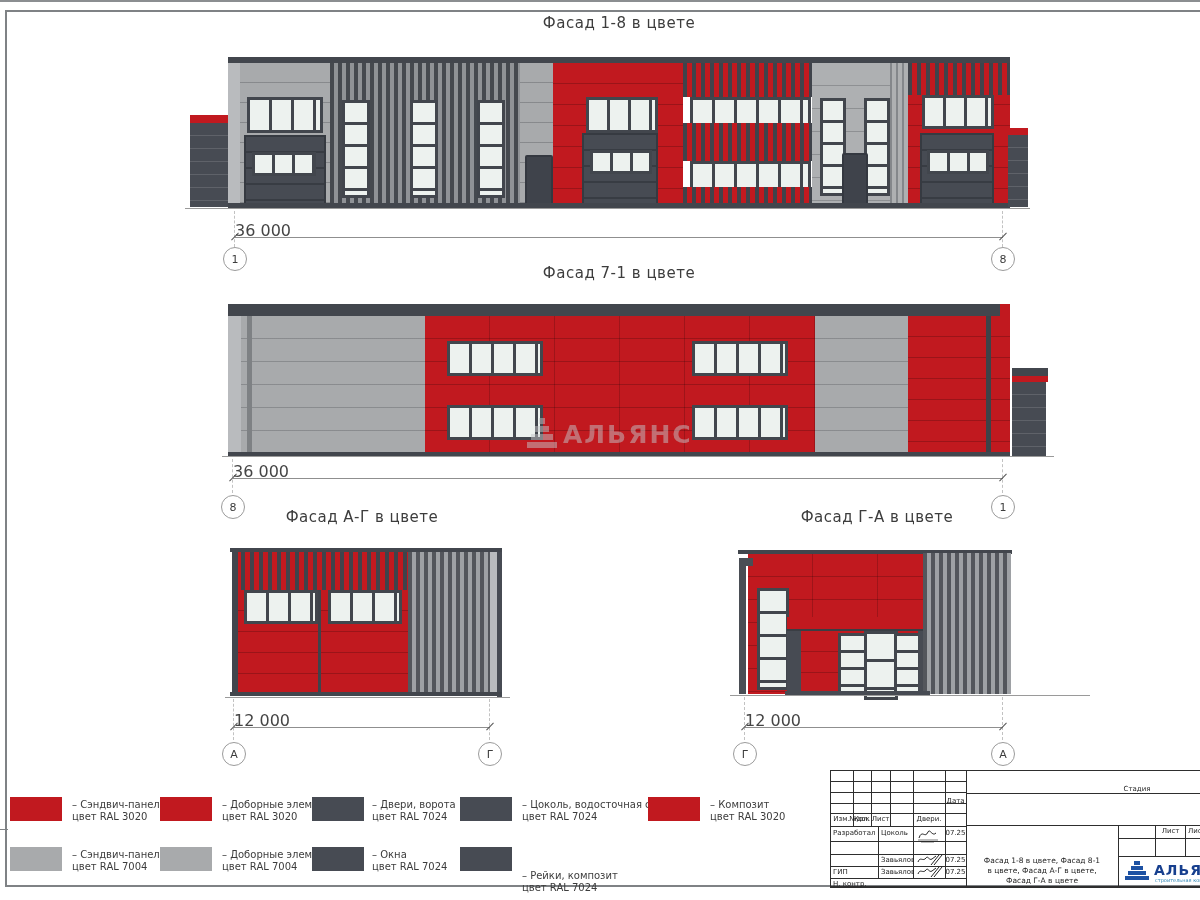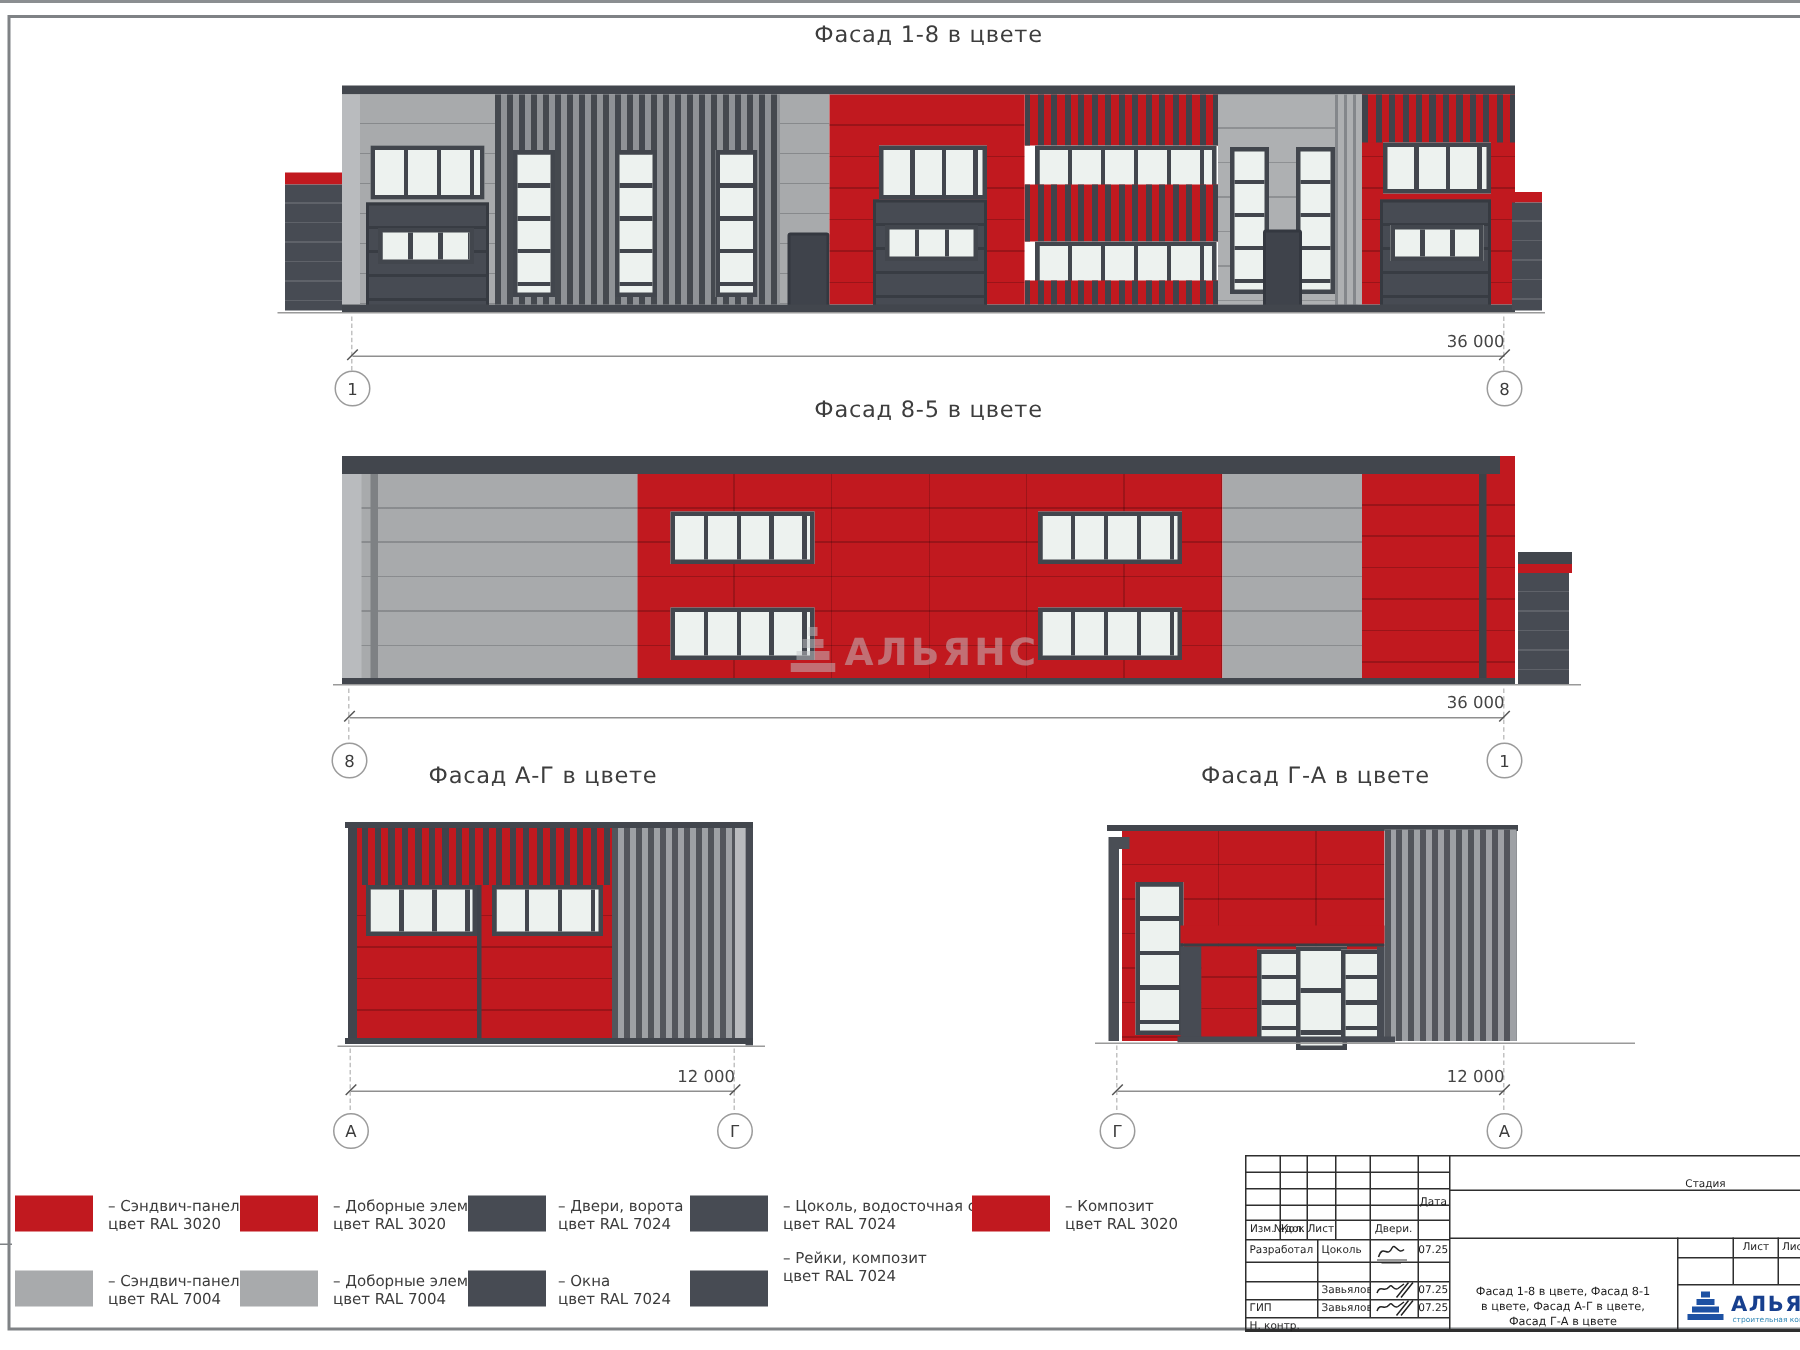--- a/index.html
+++ b/index.html
@@ -21,21 +21,21 @@
   .slatl{background-color:#9ea1a5;background-image:repeating-linear-gradient(90deg,#53565c 0 4px,transparent 4px 8px)}
   .vlines{background-color:#aeb0b2;background-image:repeating-linear-gradient(90deg,#84878b 0 2px,transparent 2px 6px)}
   .win{position:absolute;border:3px solid #42464d;background-color:#edf2ef}
   .winh{background-image:repeating-linear-gradient(90deg,transparent 0 var(--p,19px),#42464d var(--p,19px) calc(var(--p,19px) + 3px))}
   .winv{background-image:repeating-linear-gradient(180deg,transparent 0 var(--p,19px),#42464d var(--p,19px) calc(var(--p,19px) + 3px))}
   .gd{position:absolute;background-color:#474b53;border:2px solid #363a41;
       background-image:repeating-linear-gradient(180deg,transparent 0 14px,#383c43 14px 16px)}
   .door{position:absolute;background:#3f434b;border:2px solid #343840;border-radius:2px 2px 0 0}
   .ftitle{position:absolute;font-size:15px;letter-spacing:.5px;text-align:center;color:#3d3d3d}
   .dimline{position:absolute;height:1px;background:#8f8f8f}
-  .dimlbl{position:absolute;font-size:11px;color:#454545;text-align:right}
+  .dimlbl{position:absolute;font-size:16px;color:#454545;text-align:left}
   .ext{position:absolute;width:0;border-left:1px dashed #c2c2c2}
   .tick{position:absolute;width:10px;height:1px;background:#555;transform:rotate(-45deg)}
   .axc{position:absolute;width:22px;height:22px;border:1px solid #9b9b9b;border-radius:50%;background:#fff;
        font-size:11px;color:#3d3d3d;display:flex;align-items:center;justify-content:center}
   .ground{position:absolute;height:1px;background:#9a9a9a}
   .lgsw{position:absolute;width:52px;height:24px}
   .lglbl{position:absolute;font-size:10px;line-height:12px;color:#3c3c3c;white-space:pre-line}
   .sl{position:absolute;background:#2e2e2e}
   .sc{position:absolute;font-size:7px;color:#1e1e1e;display:flex;align-items:center;justify-content:center;
       text-align:center;overflow:hidden;line-height:1}
@@ -103,21 +103,21 @@
 
 <div class="ext" style="left:234px;top:211px;height:36px"></div>
 <div class="ext" style="left:1002px;top:211px;height:36px"></div>
 <div class="dimline" style="left:235px;top:237px;width:768px"></div>
 <div class="tick" style="left:230px;top:236px"></div>
 <div class="tick" style="left:998px;top:236px"></div>
 <div class="dimlbl" style="left:235px;top:221px;width:768px">36 000</div>
 <div class="axc" style="left:223px;top:247px">1</div>
 <div class="axc" style="left:991px;top:247px">8</div>
 
-<div class="ftitle" style="left:319px;top:264px;width:600px">Фасад 8-5 в цвете</div>
+<div class="ftitle" style="left:319px;top:264px;width:600px">Фасад 7-1 в цвете</div>
 
 <div class="a" style="left:228px;top:304px;width:782px;height:12px;background:#42464d"></div>
 <div class="a red" style="left:1000px;top:304px;width:10px;height:12px"></div>
 
 <div class="a gray hj23" style="left:228px;top:316px;width:197px;height:140px"></div>
 <div class="a lgray" style="left:228px;top:316px;width:13px;height:140px"></div>
 <div class="a" style="left:247px;top:316px;width:5px;height:140px;background:#7e8184"></div>
 
 <div class="a red vjr" style="left:425px;top:316px;width:390px;height:140px"></div>
 <div class="win winh" style="left:447px;top:341px;width:90px;height:29px;--p:19px"></div>
@@ -226,21 +226,21 @@
 <div class="lgsw gray" style="left:10px;top:847px"></div>
 <div class="lglbl a" style="left:72px;top:849px">– Сэндвич-панели
 цвет RAL 7004</div>
 <div class="lgsw gray" style="left:160px;top:847px"></div>
 <div class="lglbl a" style="left:222px;top:849px">– Доборные элементы
 цвет RAL 7004</div>
 <div class="lgsw dark" style="left:312px;top:847px"></div>
 <div class="lglbl a" style="left:372px;top:849px">– Окна
 цвет RAL 7024</div>
 <div class="lgsw dark" style="left:460px;top:847px"></div>
-<div class="lglbl a" style="left:522px;top:834px">– Рейки, композит
+<div class="lglbl a" style="left:522px;top:870px">– Рейки, композит
 цвет RAL 7024</div>
 
 <div class="sl" style="left:830px;top:770px;width:370px;height:1px"></div>
 <div class="sl" style="left:830px;top:781px;width:136px;height:1px"></div>
 <div class="sl" style="left:830px;top:792px;width:136px;height:1px"></div>
 <div class="sl" style="left:830px;top:803px;width:136px;height:1px"></div>
 <div class="sl" style="left:830px;top:813px;width:136px;height:1px"></div>
 <div class="sl" style="left:830px;top:826px;width:136px;height:1px"></div>
 <div class="sl" style="left:830px;top:841px;width:136px;height:1px"></div>
 <div class="sl" style="left:830px;top:854px;width:136px;height:1px"></div>

